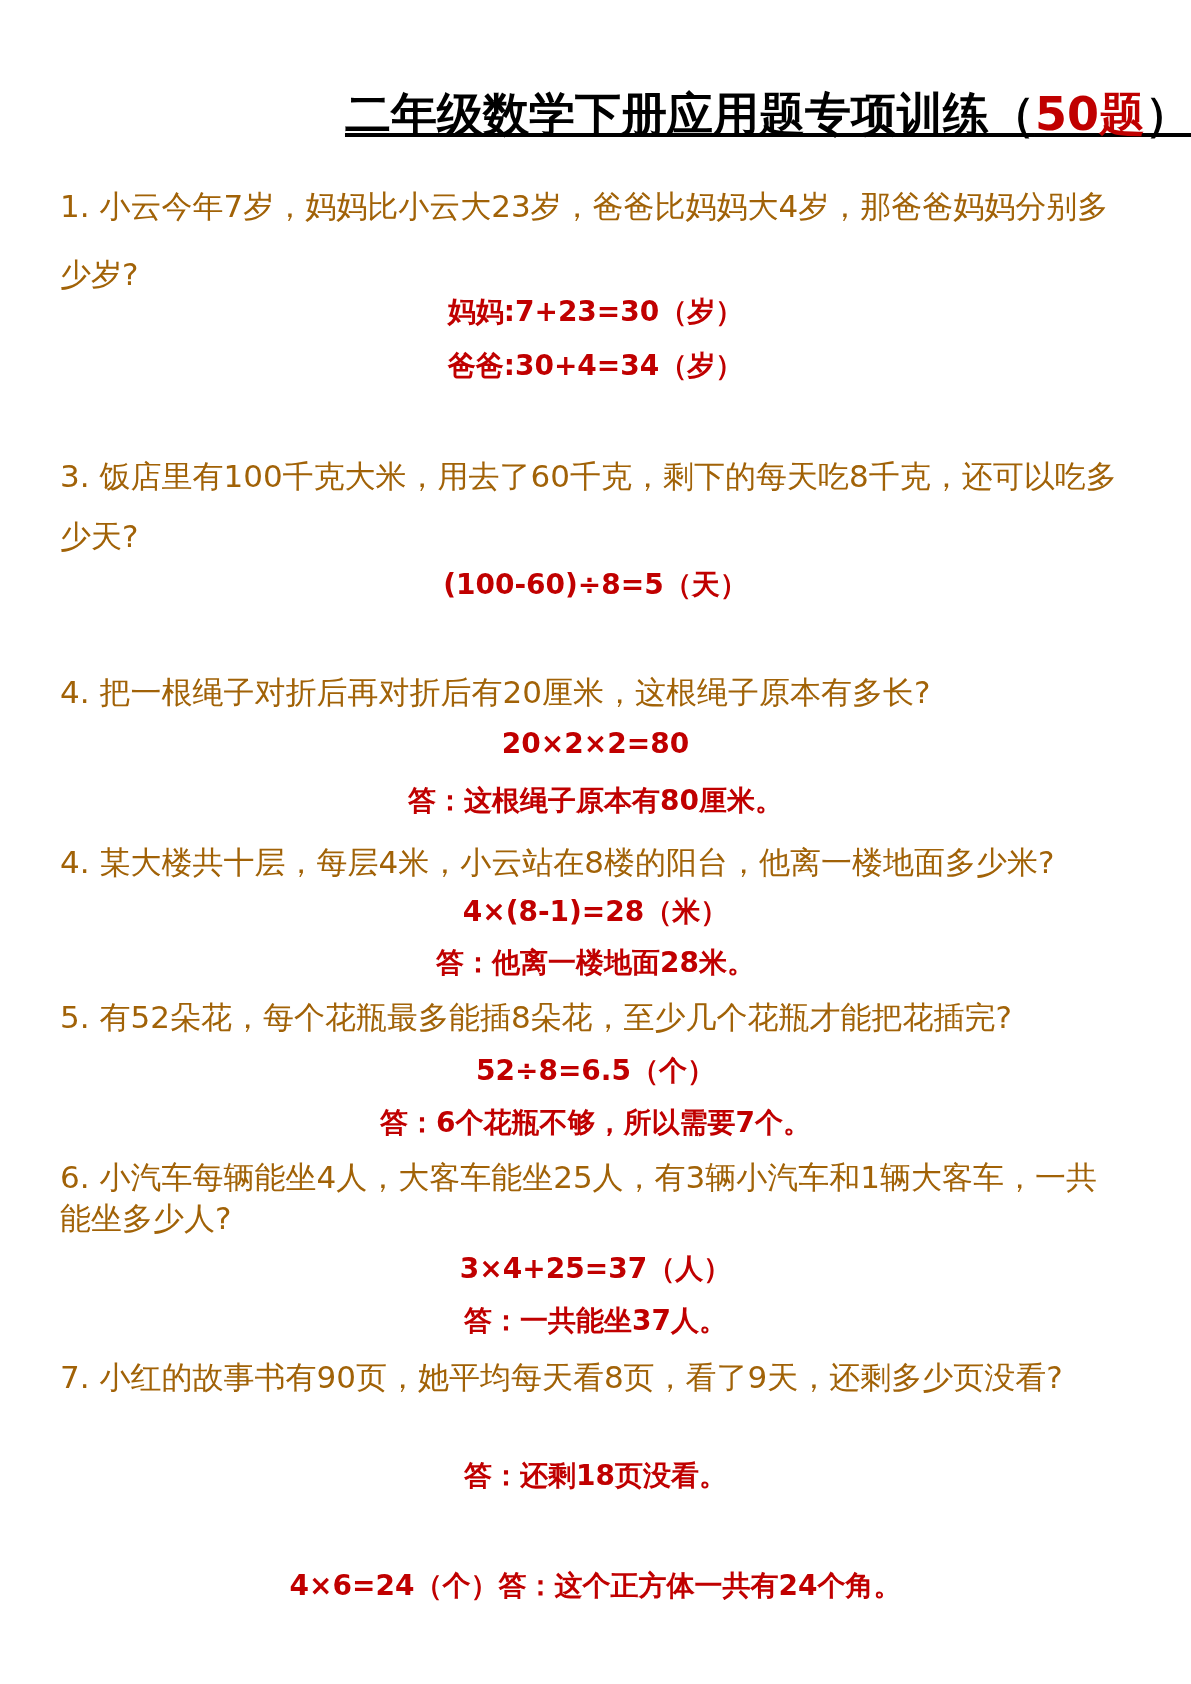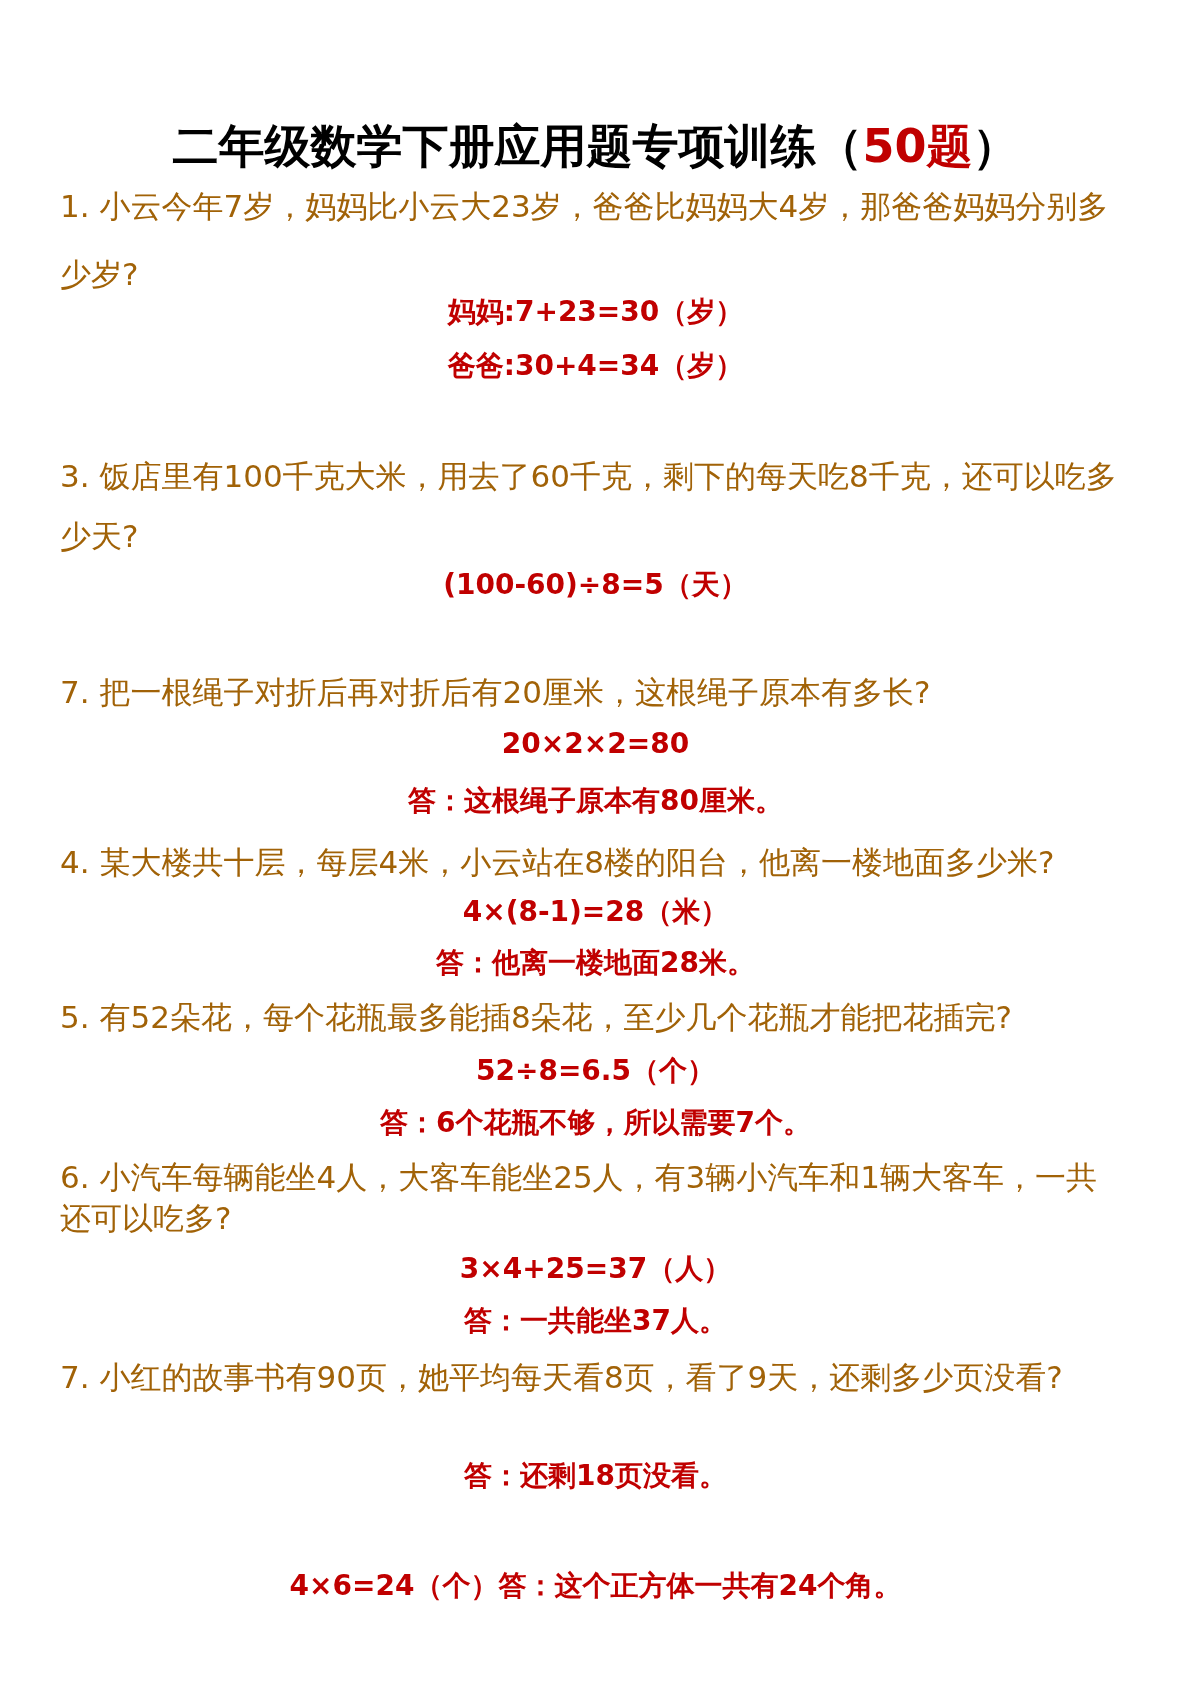--- a/index.html
+++ b/index.html
@@ -1,20 +1,20 @@
 <!DOCTYPE html>
 <html><head>
 <meta charset="utf-8">
 <style>
   html, body { margin: 0; padding: 0; background: #ffffff; }
   body { width: 1191px; height: 1684px; position: relative; overflow: hidden;
          font-family: "DejaVu Sans", "Liberation Sans", sans-serif; color: #111; }
   .page { position: absolute; left: 0; top: 0; width: 1191px; height: 1684px; }
-  .title { position: absolute; left: 0; width: 1191px; top: 116px; text-align: center;
-           font-size: 46px; font-weight: bold; color: #000; letter-spacing: 0px; white-space: nowrap; }
+  .title { position: absolute; left: 0; width: 1191px; top: 84px; text-align: right;
+           font-size: 46px; font-weight: bold; color: #000; letter-spacing: 0px; white-space: nowrap; text-decoration: underline; }
   .title .hl { color: #c00000; }
   .q { position: absolute; left: 60px; font-size: 31px; color: #a16207; white-space: nowrap; }
   .a { position: absolute; left: 0; width: 1191px; text-align: center; font-size: 28px;
        font-weight: bold; color: #c00000; white-space: nowrap; }
 </style>
 </head>
 <body>
 
 <div class="page">
 
@@ -24,34 +24,34 @@
 
   <div class="q" style="top:186px">1. 小云今年7岁，妈妈比小云大23岁，爸爸比妈妈大4岁，那爸爸妈妈分别多</div>
   <div class="q" style="top:254px">少岁?</div>
   <div class="a" style="top:293px">妈妈:7+23=30（岁）</div>
   <div class="a" style="top:347px">爸爸:30+4=34（岁）</div>
 
   <div class="q" style="top:456px">3. 饭店里有100千克大米，用去了60千克，剩下的每天吃8千克，还可以吃多</div>
   <div class="q" style="top:516px">少天?</div>
   <div class="a" style="top:566px">(100-60)÷8=5（天）</div>
 
-  <div class="q" style="top:672px">7. 把一根绳子对折后再对折后有20厘米，这根绳子原本有多长?</div>
+  <div class="q" style="top:672px">4. 把一根绳子对折后再对折后有20厘米，这根绳子原本有多长?</div>
   <div class="a" style="top:727px">20×2×2=80</div>
   <div class="a" style="top:782px">答：这根绳子原本有80厘米。</div>
 
   <div class="q" style="top:842px">4. 某大楼共十层，每层4米，小云站在8楼的阳台，他离一楼地面多少米?</div>
   <div class="a" style="top:893px">4×(8-1)=28（米）</div>
   <div class="a" style="top:944px">答：他离一楼地面28米。</div>
 
   <div class="q" style="top:997px">5. 有52朵花，每个花瓶最多能插8朵花，至少几个花瓶才能把花插完?</div>
   <div class="a" style="top:1052px">52÷8=6.5（个）</div>
   <div class="a" style="top:1104px">答：6个花瓶不够，所以需要7个。</div>
 
   <div class="q" style="top:1157px">6. 小汽车每辆能坐4人，大客车能坐25人，有3辆小汽车和1辆大客车，一共</div>
-  <div class="q" style="top:1198px">还可以吃多?</div>
+  <div class="q" style="top:1198px">能坐多少人?</div>
   <div class="a" style="top:1250px">3×4+25=37（人）</div>
   <div class="a" style="top:1302px">答：一共能坐37人。</div>
 
   <div class="q" style="top:1357px">7. 小红的故事书有90页，她平均每天看8页，看了9天，还剩多少页没看?</div>
   <div class="a" style="top:1457px">答：还剩18页没看。</div>
 
   <div class="a" style="top:1567px">4×6=24（个）答：这个正方体一共有24个角。</div>
 
 </div>
 

